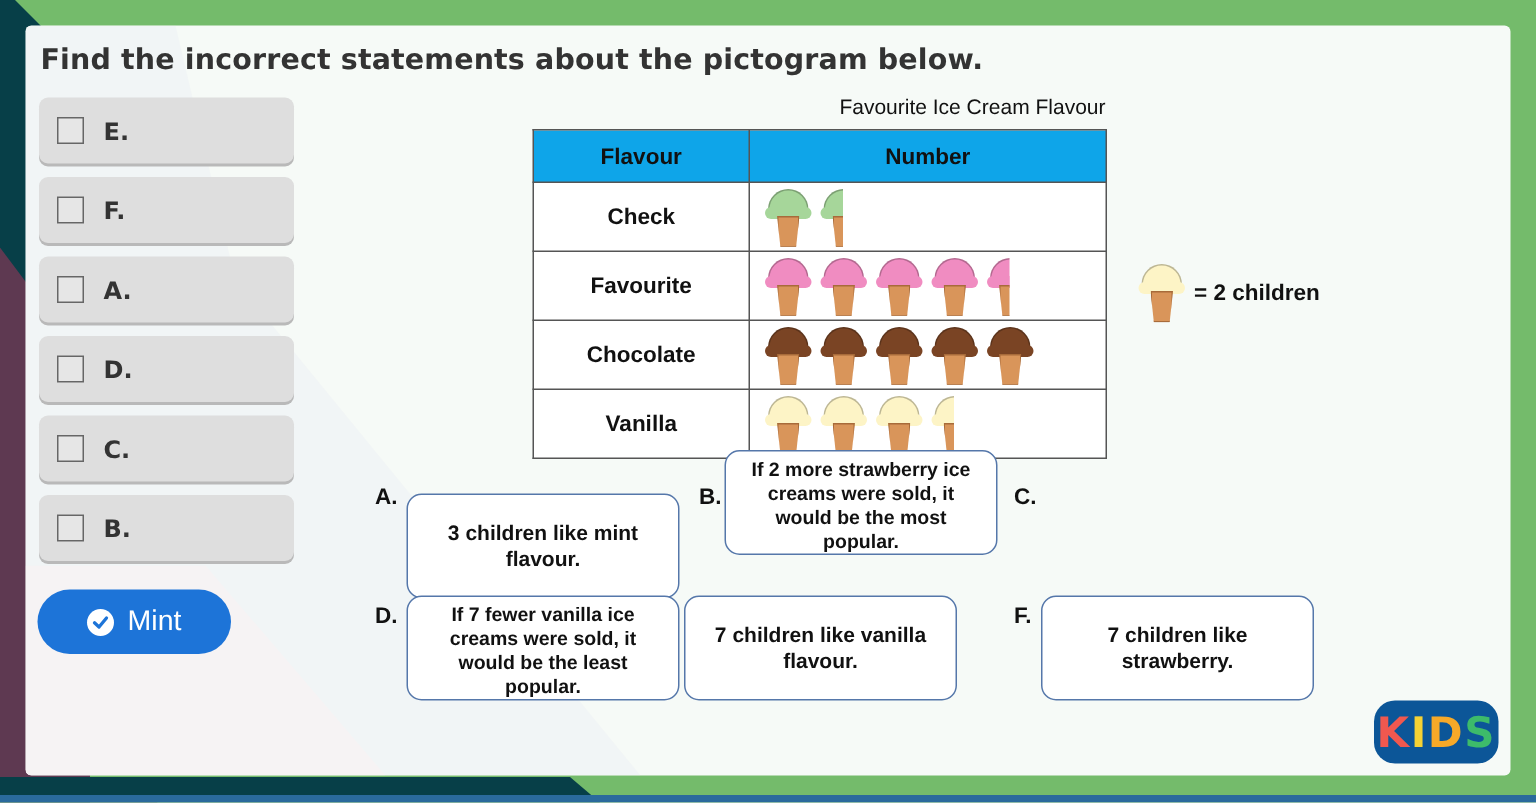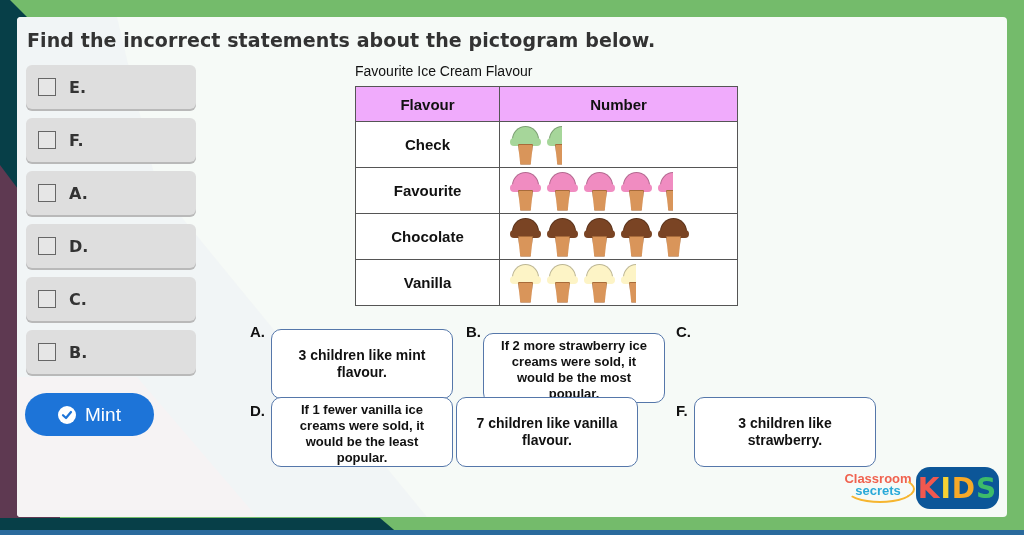--- a/index.html
+++ b/index.html
@@ -74,34 +74,34 @@
       background: #1d74d8; border-radius: 22px;
       display: flex; align-items: center; justify-content: center;
       color: #fff; font-family: "Liberation Sans", sans-serif; font-size: 19px;
       cursor: pointer;
     }
     .check-btn .ci {
       width: 18px; height: 18px; border-radius: 50%; background: #fff;
       margin-right: 9px; display: flex; align-items: center; justify-content: center;
     }
     .chart-title {
-      position: absolute; left: 338px; top: 46px; width: 382px; text-align: left;
+      position: absolute; left: 338px; top: 46px; width: 382px; text-align: right;
       font-family: "Liberation Sans", sans-serif; font-size: 14px; color: #111;
     }
     table.picto {
       position: absolute; left: 338px; top: 69px; width: 383px;
       border-collapse: collapse;
       font-family: "Liberation Sans", sans-serif;
     }
     table.picto th, table.picto td {
       border: 1.5px solid #555;
       font-size: 15px; color: #111;
     }
     table.picto th {
-      background: #f0abfc; height: 35px; font-weight: bold;
+      background: #0ea5e9; height: 35px; font-weight: bold;
     }
     table.picto th.c1 { width: 144px; }
     table.picto td { background: #fff; height: 46px; }
     table.picto td.name { text-align: center; font-weight: bold; }
     table.picto td.icons { padding-left: 8px; }
     .icons-wrap { display: flex; gap: 2px; align-items: center; height: 44px; }
     .cone { position: relative; width: 35px; height: 42px; flex: none; }
     .cone.half { width: 17px; overflow: hidden; }
     .cone .scoop {
       position: absolute; left: 4px; top: 2px; width: 27px; height: 20px;
@@ -318,39 +318,42 @@
                 <div class="scoop" style="background: rgb(253, 244, 198);"></div>
                 <div class="drip" style="background: rgb(253, 244, 198);"></div>
                 <div class="cup"></div>
               </div>
             </div>
           </td>
     </tr>
   </tbody>
     </table>
 
+  <div class="legend">
+    <div class="cone">
+      <div class="scoop" style="background:#fdf4c6"></div>
+      <div class="drip" style="background:#fdf4c6"></div>
+      <div class="cup"></div>
+    </div>
+    <span class="txt">= 2 children</span>
+  </div>
 
   <span class="stmt-letter" style="left:233px;top:306px">A.</span>
   <div class="stmt" style="left:254px;top:312px">3 children like mint flavour.</div>
 
   <span class="stmt-letter" style="left:449px;top:306px">B.</span>
-  <div class="stmt small" style="left:466px;top:316px">If 2 more strawberry ice creams were sold, it would be the most popular.</div>
+  <div class="stmt small" style="left:466px;top:283px">If 2 more strawberry ice creams were sold, it would be the most popular.</div>
 
   <span class="stmt-letter" style="left:659px;top:306px">C.</span>
 
   <span class="stmt-letter" style="left:233px;top:385px">D.</span>
-  <div class="stmt small" style="left:254px;top:380px">If 1 fewer vanilla ice creams were sold, it would be the least popular.</div>
+  <div class="stmt small" style="left:254px;top:380px">If 7 fewer vanilla ice creams were sold, it would be the least popular.</div>
 
   <span class="stmt-letter" style="left:449px;top:385px">E.</span>
   <div class="stmt" style="left:439px;top:380px">7 children like vanilla flavour.</div>
 
   <span class="stmt-letter" style="left:659px;top:385px">F.</span>
-  <div class="stmt" style="left:677px;top:380px">3 children like strawberry.</div>
-
-  <div class="logo-cs">
-    <div class="arc"></div>
-    <span class="l1">Classroom</span>
-    <span class="l2">secrets</span>
-  </div>
+  <div class="stmt" style="left:677px;top:380px">7 children like strawberry.</div>
+
   <div class="logo-kids">
     <span id="kids-letters"><span style="color: rgb(240, 88, 79);">K</span><span style="color: rgb(245, 210, 52);">I</span><span style="color: rgb(247, 169, 40);">D</span><span style="color: rgb(61, 187, 106);">S</span></span>
   </div>
 </div>
 
 </body></html>

